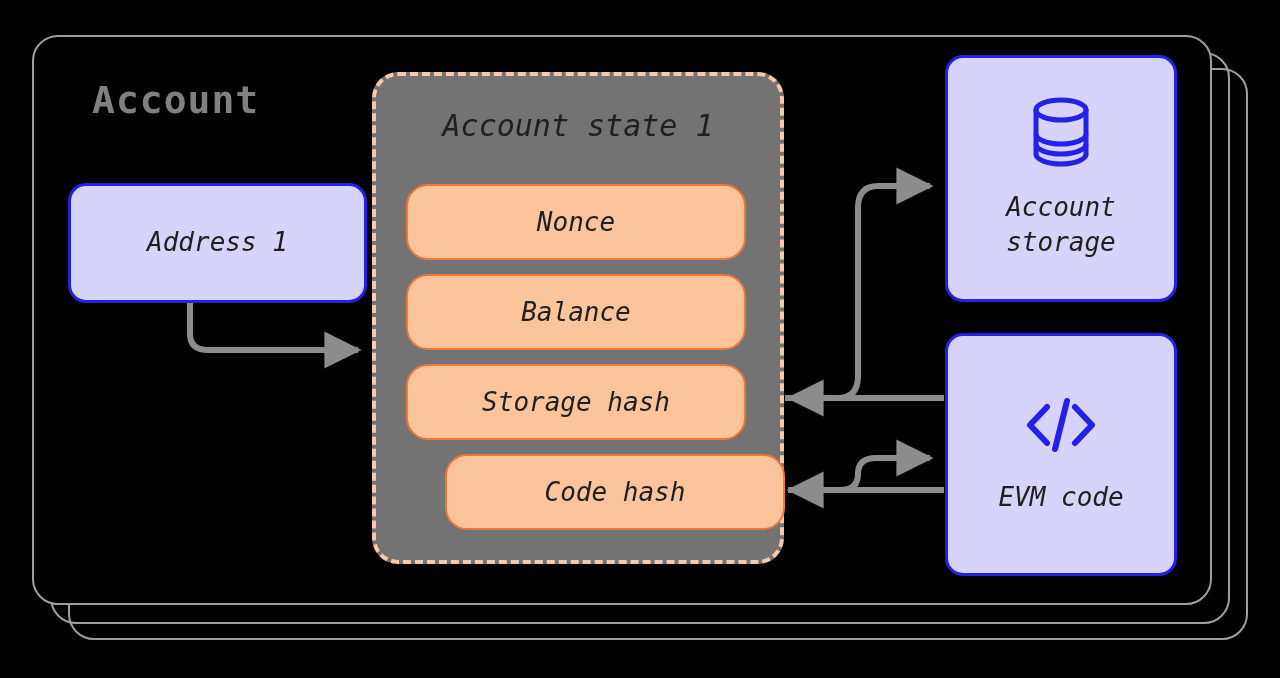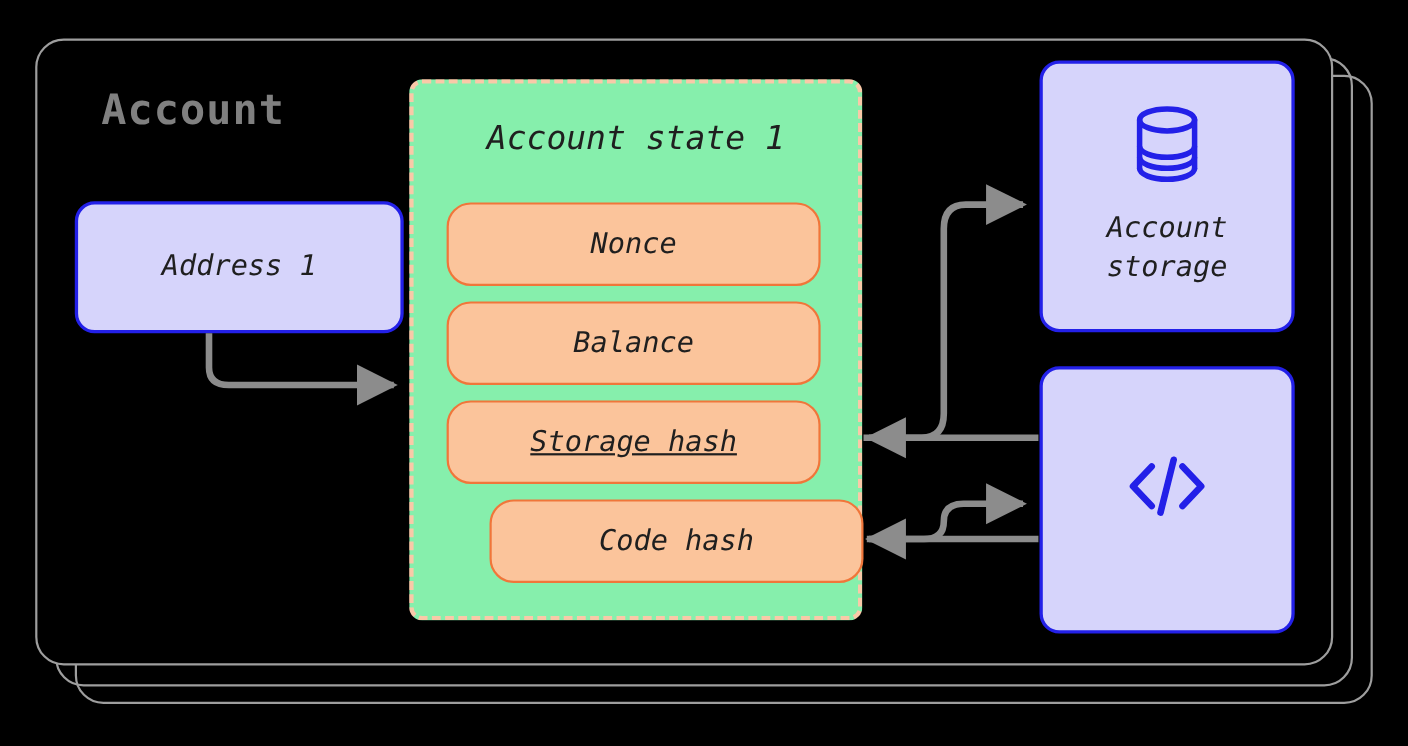--- a/index.html
+++ b/index.html
@@ -69,23 +69,23 @@
   .blue-box .icon { display: block; margin-bottom: 14px; }
   .blue-box .label { display: block; }
 
   
   .state-box {
     position: absolute;
     left: 372px;
     top: 72px;
     width: 412px;
     height: 492px;
-    background: #86efac;
+    background: #737373;
     border: 4px dashed #F9C9A8;
-    border-radius: 12px;
+    border-radius: 26px;
     box-sizing: border-box;
   }
   .state-title {
     position: absolute;
     left: 0;
     right: 0;
     top: 32px;
     text-align: center;
     font-size: 30px;
     font-style: italic;
@@ -105,21 +105,21 @@
     display: flex;
     align-items: center;
     justify-content: center;
     font-size: 26px;
     font-style: italic;
     color: #1f1f1f;
     white-space: nowrap;
   }
   .pill-0 { top: 108px; }
   .pill-1 { top: 198px; }
-  .pill-2 { top: 288px; text-decoration: underline; }
+  .pill-2 { top: 288px; }
   .pill-3 { top: 378px; margin-left: 39px; }
 
   
   #connectors {
     position: absolute;
     left: 0;
     top: 0;
     width: 1280px;
     height: 678px;
     pointer-events: none;
@@ -173,20 +173,21 @@
   </div>
 
   <div class="blue-box box-evmcode">
     <span class="icon">
       <svg width="76" height="62" viewBox="0 0 76 62" fill="none" xmlns="http://www.w3.org/2000/svg">
         <path d="M24 13 L7 31 L24 49" stroke="#2320E8" stroke-width="6" fill="none" stroke-linecap="round" stroke-linejoin="round"></path>
         <path d="M52 13 L69 31 L52 49" stroke="#2320E8" stroke-width="6" fill="none" stroke-linecap="round" stroke-linejoin="round"></path>
         <path d="M44 7 L32 55" stroke="#2320E8" stroke-width="6" fill="none" stroke-linecap="round"></path>
       </svg>
     </span>
+    <span class="label">EVM code</span>
   </div>
 
   <svg id="connectors" viewBox="0 0 1280 678" xmlns="http://www.w3.org/2000/svg">
     <defs>
       <marker id="arrowR" markerWidth="7" markerHeight="7" refX="5.6" refY="3.5" orient="auto" markerUnits="strokeWidth">
         <path d="M0,0.4 L6.2,3.5 L0,6.6 Z" fill="#8C8C8C"></path>
       </marker>
       <marker id="arrowL" markerWidth="7" markerHeight="7" refX="5.6" refY="3.5" orient="auto" markerUnits="strokeWidth">
         <path d="M0,0.4 L6.2,3.5 L0,6.6 Z" fill="#8C8C8C"></path>
       </marker>

